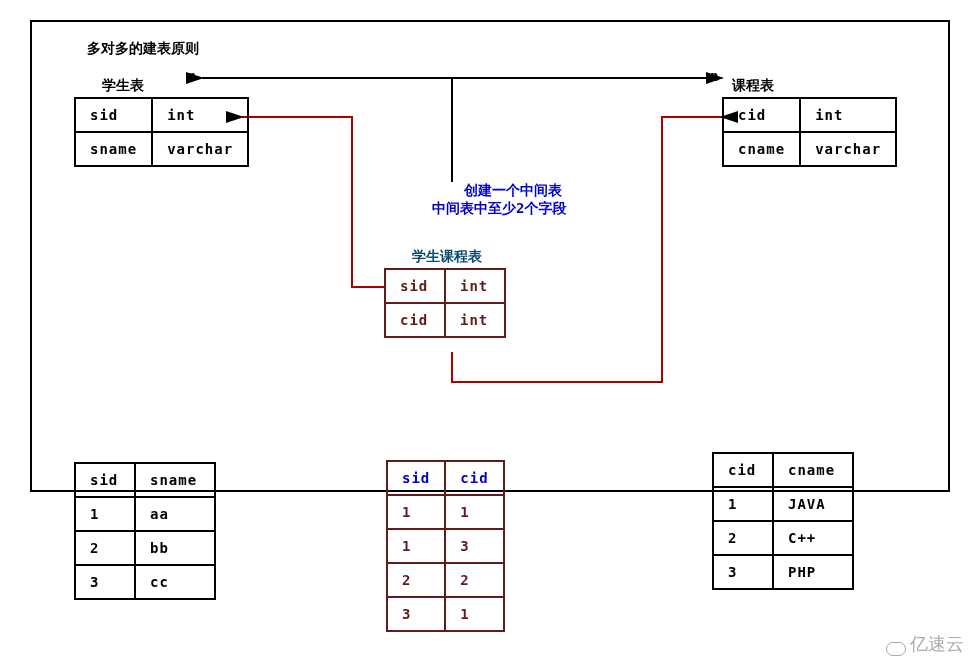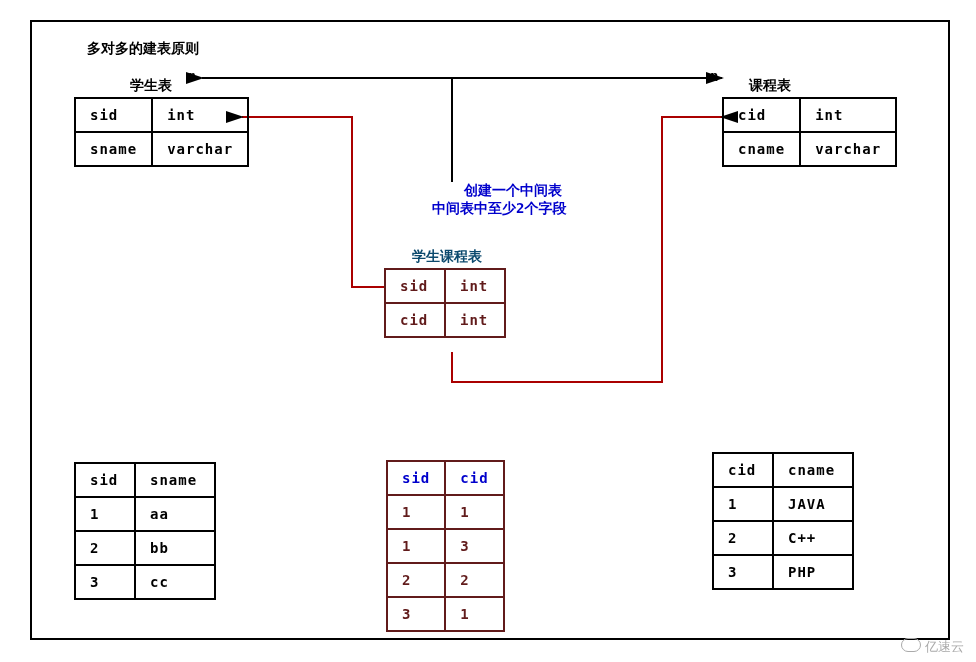--- a/index.html
+++ b/index.html
@@ -11,21 +11,21 @@
     background: #fff;
     width: 976px;
     height: 662px;
     position: relative;
   }
   .frame {
     position: absolute;
     left: 30px;
     top: 20px;
     width: 920px;
-    height: 620px;
+    height: 472px;
     border: 2px solid #000;
     background: #fff;
   }
   .title {
     position: absolute;
     font-weight: bold;
     color: #000;
   }
   .tbl {
     position: absolute;
@@ -50,23 +50,23 @@
     width: 920px;
     height: 620px;
     overflow: visible;
     pointer-events: none;
   }
   .watermark {
     position: absolute;
     right: 12px;
     bottom: 6px;
     color: #aaa;
-    font-size: 13px;
+    font-size: 18px;
     display: flex;
-    align-items: flex-start;
+    align-items: flex-end;
     gap: 4px;
   }
   .watermark .cloud {
     width: 20px;
     height: 14px;
     border: 1.5px solid #aaa;
     border-radius: 10px;
     position: relative;
   }
 </style>
@@ -89,35 +89,35 @@
     <path d="M 210 95 L 320 95 L 320 265 L 352 265" fill="none" stroke="#a00" stroke-width="2" marker-start="url(#arrow)"></path>
 
     <path d="M 690 95 L 630 95 L 630 360 L 420 360 L 420 330" fill="none" stroke="#a00" stroke-width="2" marker-start="url(#arrow)"></path>
   </svg>
 
   <div class="title" style="left:55px; top:18px;">多对多的建表原则</div>
 
   <div class="label" style="left:155px; top:46px;">m</div>
   <div class="label" style="left:678px; top:46px;">n</div>
 
-  <div class="label" style="left:70px; top:55px;margin-left:28px;">学生表</div>
+  <div class="label" style="left:70px; top:55px;">学生表</div>
   <table class="tbl" style="left:42px; top:75px;">
     <tbody>
         <tr>
       <td style="width:70px;">sid</td>
       <td style="width:80px;">int</td>
     </tr>
     <tr>
       <td>sname</td>
       <td>varchar</td>
     </tr>
   </tbody>
     </table>
 
-  <div class="label" style="left:700px; top:55px;margin-left:17px;">课程表</div>
+  <div class="label" style="left:700px; top:55px;">课程表</div>
   <table class="tbl" style="left:690px; top:75px;">
     <tbody>
         <tr>
       <td style="width:70px;">cid</td>
       <td style="width:80px;">int</td>
     </tr>
     <tr>
       <td>cname</td>
       <td>varchar</td>
     </tr>

